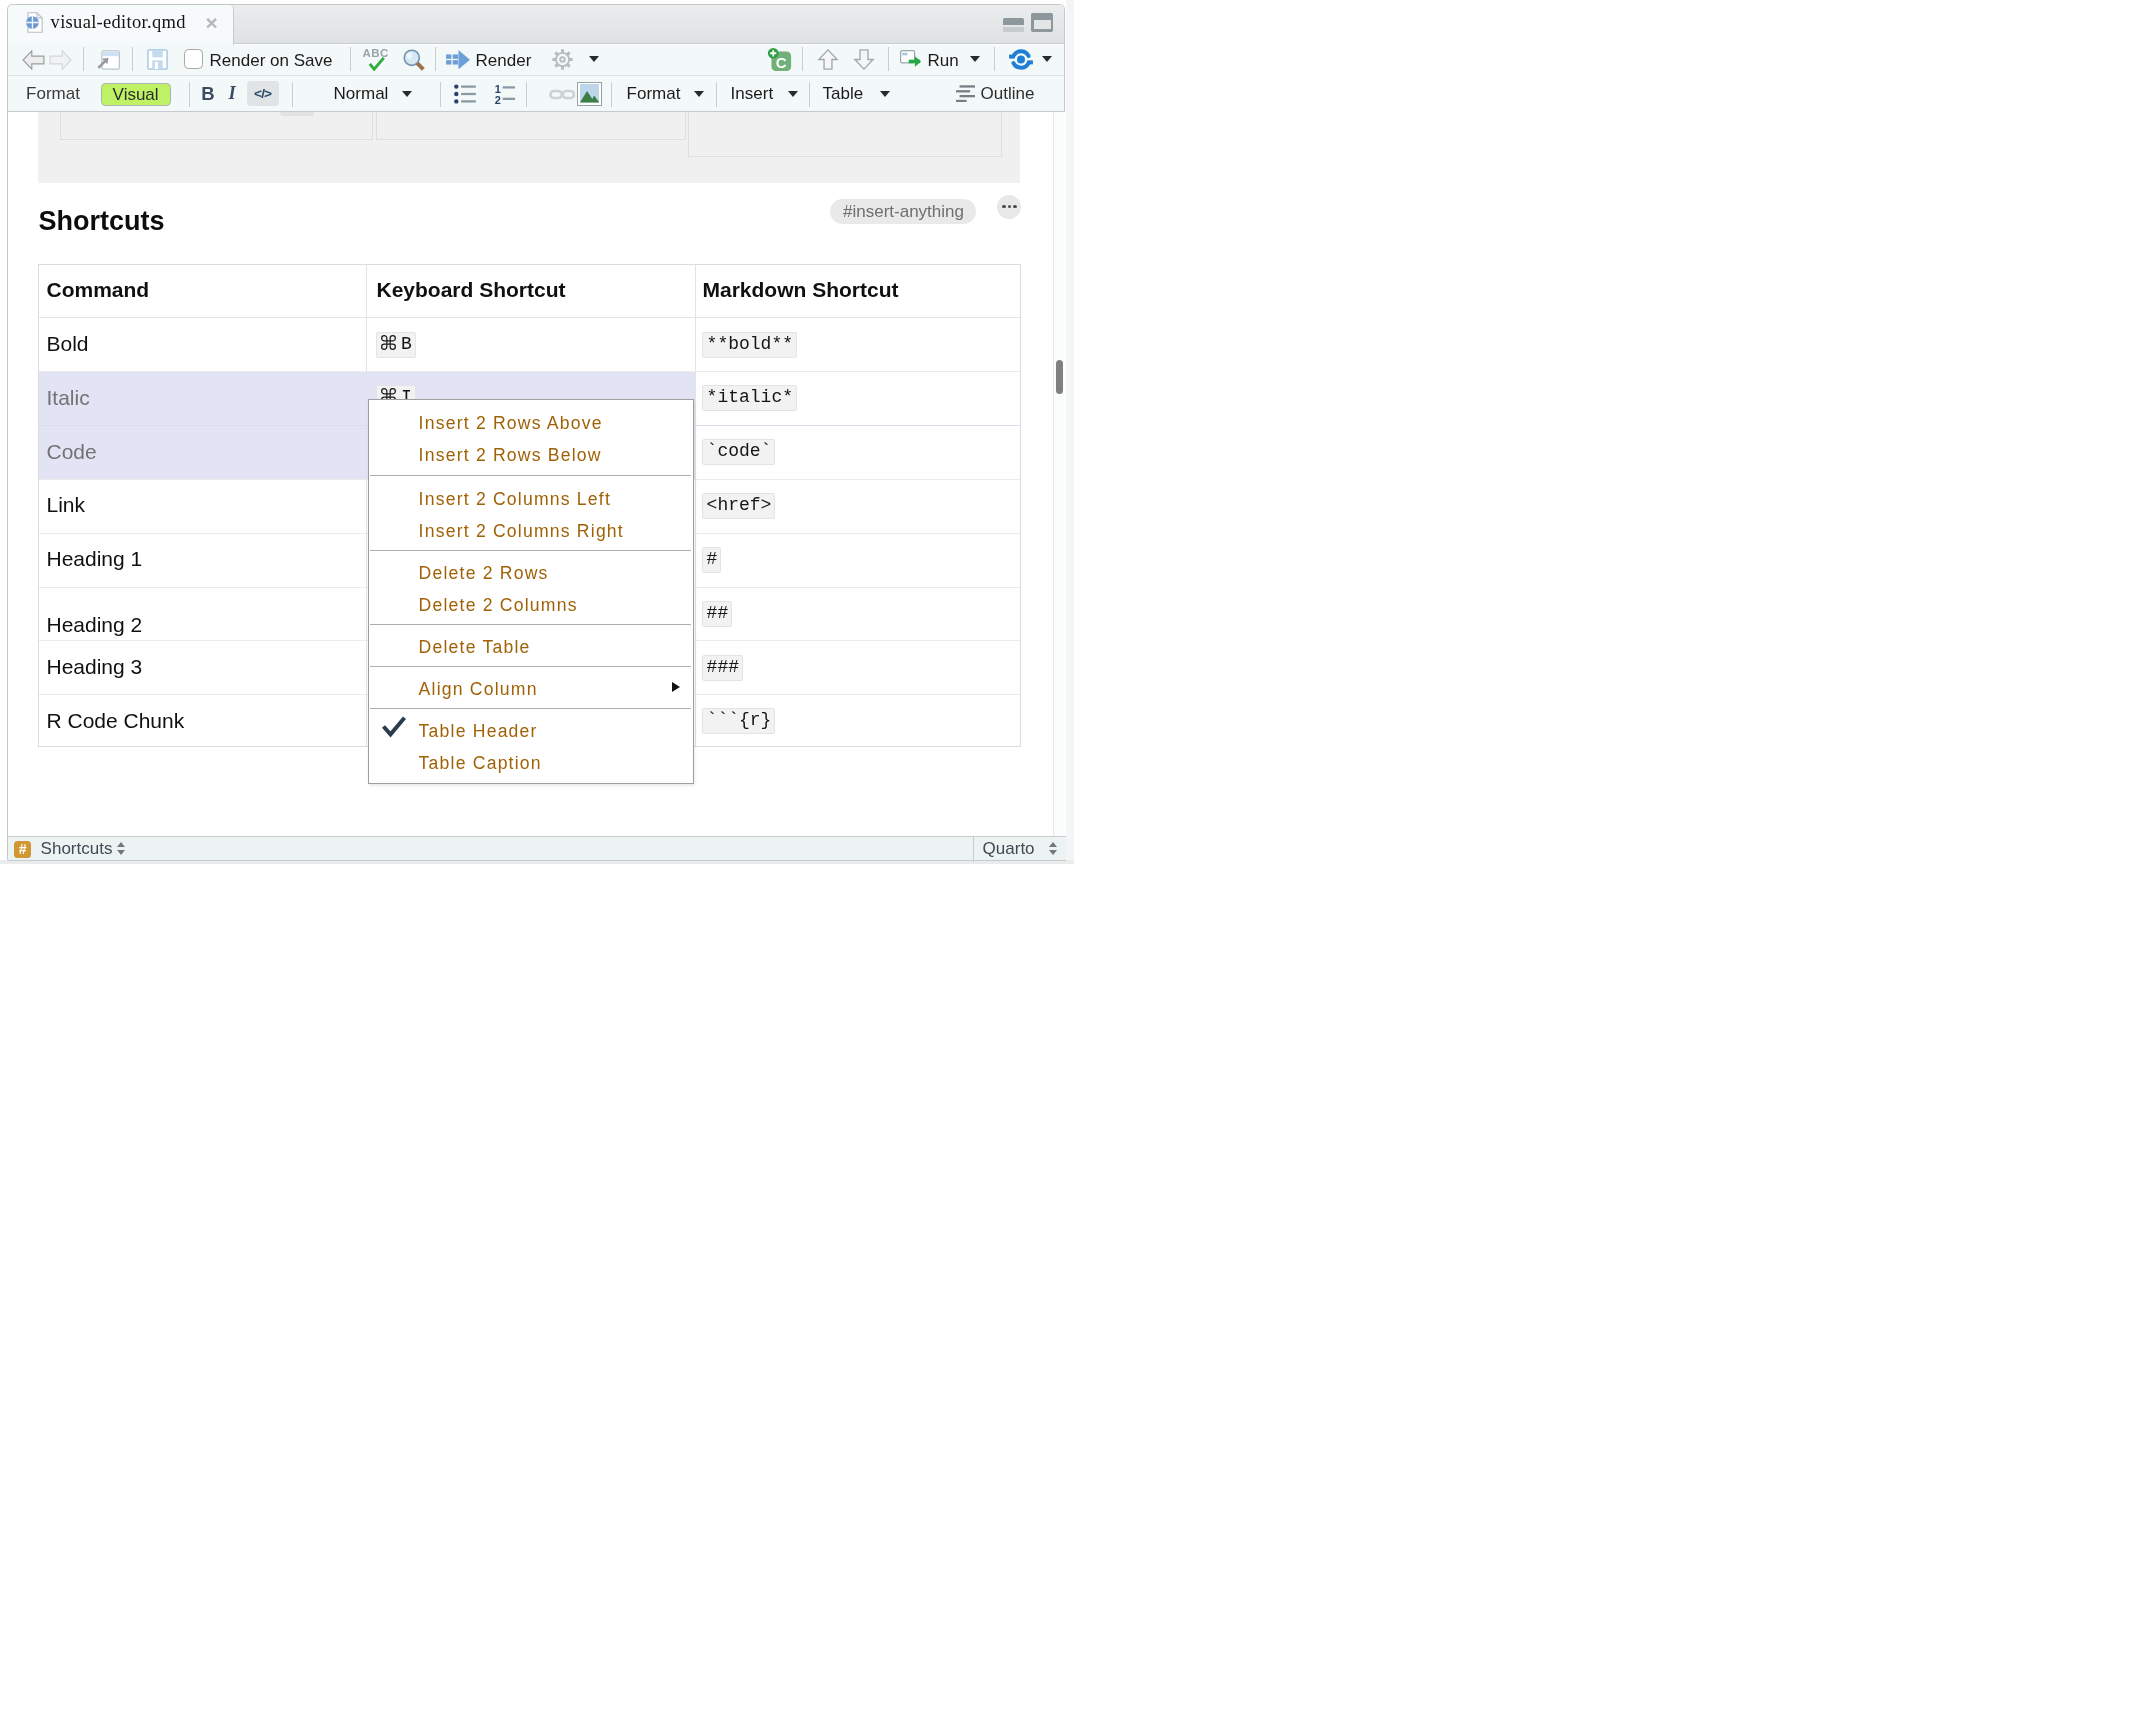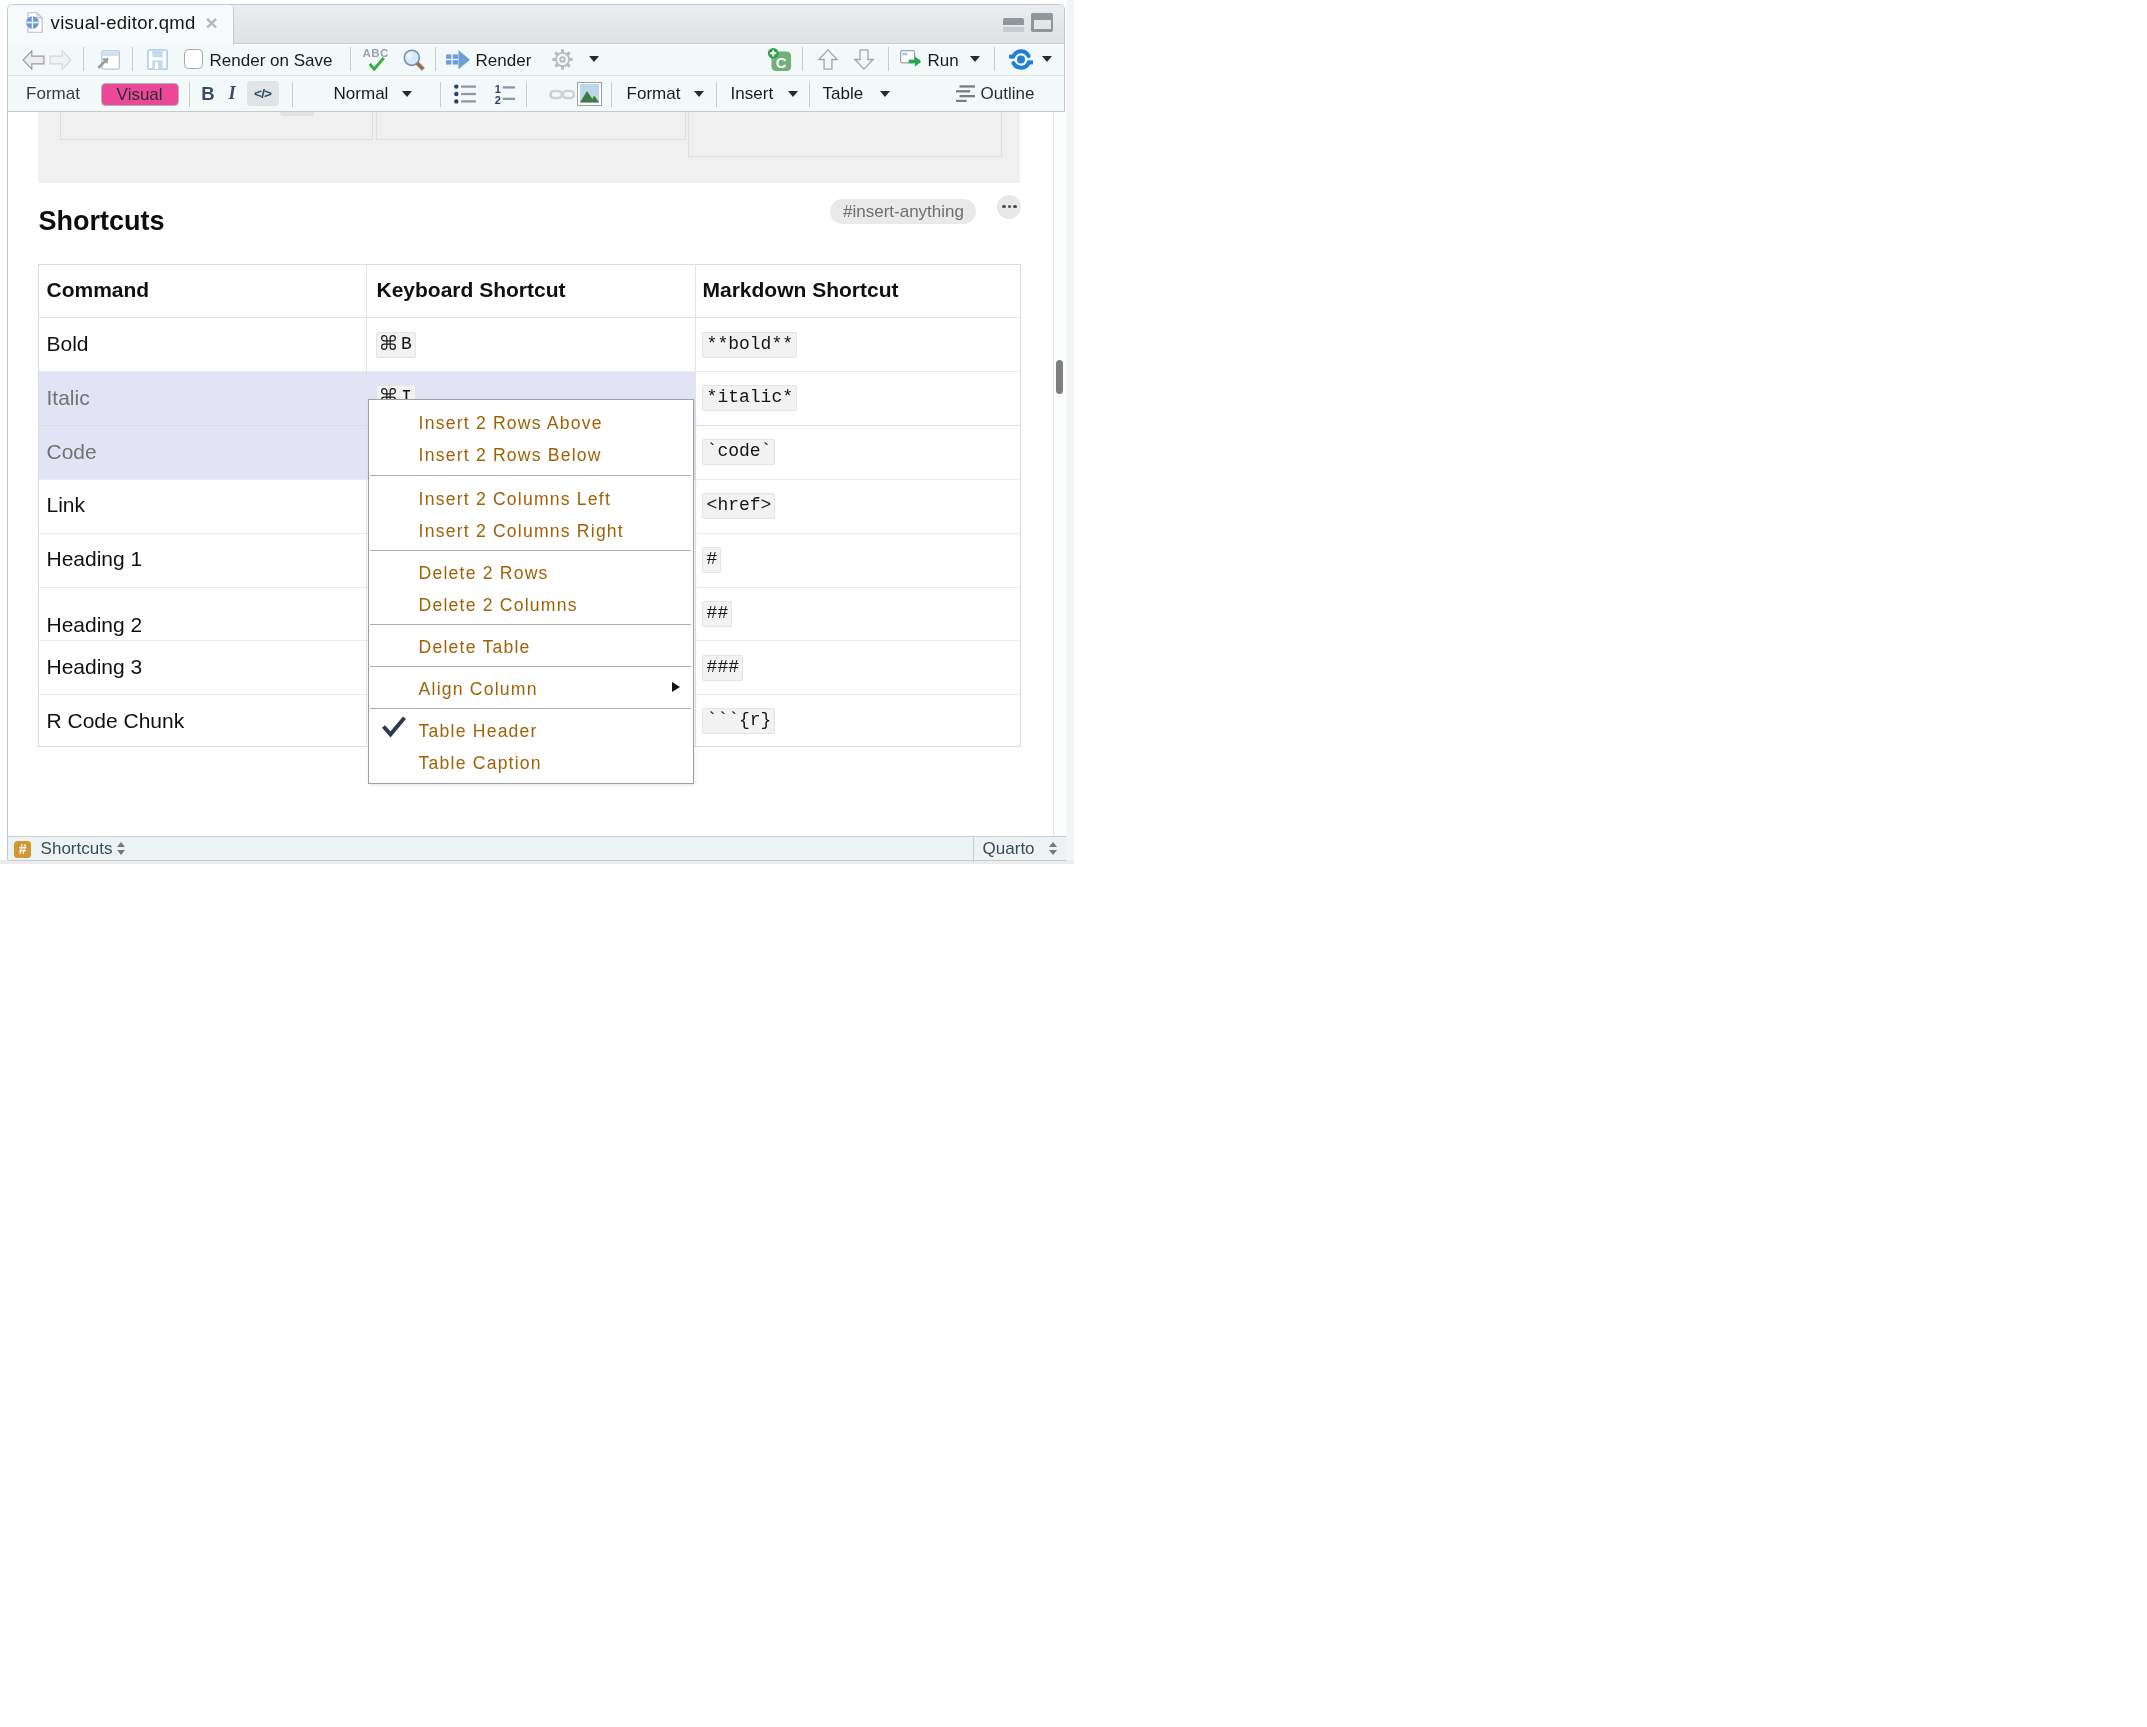--- a/index.html
+++ b/index.html
@@ -7,21 +7,21 @@
   #rightbg { position:absolute; left:1066px; top:0; width:8px; height:864px; background:#f4f5f6; }
   #botbg { position:absolute; left:0; top:860px; width:1074px; height:3.5px; background:#eaecec; }
   #win { position:absolute; left:6.6px; top:3.5px; width:1058px; height:856px; background:#ffffff;
          border:0.9px solid #c3c7c9; border-radius:5.3px 5.3px 0 0; }
   .abs { position:absolute; }
   
   #tabstrip { position:absolute; left:0; top:0; width:100%; height:39px;
     background:linear-gradient(#eaeced,#dfe2e3); border-bottom:0.9px solid #c6cbcd; border-radius:5.3px 5.3px 0 0; }
   #tab { position:absolute; left:0; top:0; width:226px; height:40px; background:#f6fafb;
     border-right:0.9px solid #c6cbcd; border-radius:5.3px 4.4px 0 0; z-index:3; }
-  #tab .fname { position:absolute; left:43px; top:7px; font-size:18.5px; letter-spacing:0.3px; color:#141414; }
+  #tab .fname { position:absolute; left:43px; top:7px; font-size:18.5px; letter-spacing:0.3px; color:#141414;font-family:Liberation Serif, serif; }
   #tab .closex { position:absolute; left:198px; top:6.2px; font-size:21px; color:#b3b7ba; font-weight:bold; }
   .winbtn1 { position:absolute; left:995px; top:13.2px; width:21px; height:7px; background:#8e979b; border-radius:1.8px 1.8px 0 0; }
   .winbtn1b { position:absolute; left:995px; top:22px; width:21px; height:5.3px; background:#c6cccd; border-radius:0 0 0.9px 0.9px; }
   .winbtn2 { position:absolute; left:1023px; top:8px; width:22px; height:19.4px; background:#8e979b; border-radius:1.8px; }
   .winbtn2b { position:absolute; left:1026px; top:15px; width:17px; height:9.7px; background:#e3e6e7; }
   
   #tb1 { position:absolute; left:0; top:40px; width:100%; height:40px; background:#f3f8f9; }
   #tb2 { position:absolute; left:0; top:70px; width:100%; height:37px; background:#f3f8f9;
          border-top:0.9px solid #e0e4e5; border-bottom:0.9px solid #c6cbcd; }
   .sep1 { position:absolute; top:2.6px; width:0.9px; height:24px; background:#c9cdcf; }
@@ -173,21 +173,21 @@
       <path d="M5 9 a9.5 9.5 0 0 1 17 0" stroke="#1f7fd4" stroke-width="4.5" fill="none" stroke-linecap="round"></path>
       <path d="M22 17 a9.5 9.5 0 0 1 -17 0" stroke="#1f7fd4" stroke-width="4.5" fill="none" stroke-linecap="round"></path>
       <rect x="0" y="7.5" width="6.5" height="4.5" fill="#1f7fd4"></rect>
       <rect x="20.5" y="14" width="6.5" height="4.5" fill="#1f7fd4"></rect>
     </svg>
     <div class="caret" style="left:1034px;top:11.5px;border-top-color:#2a2a2a"></div>
   </div>
 
   <div id="tb2">
     <span class="tbtxt" style="left:18.5px;top:8.8px;color:#3a3a3a">Format</span>
-    <div class="abs" style="left:93px;top:7px;width:78px;height:23px;background:#ec4899;border:0.9px solid #aeb4b6;border-radius:4.4px;text-align:center;font-size:17px;color:#2d2d2d;line-height:22px">Visual</div>
+    <div class="abs" style="left:93px;top:7px;width:70px;height:23px;background:#bef264;border:0.9px solid #aeb4b6;border-radius:4.4px;text-align:center;font-size:17px;color:#2d2d2d;line-height:22px">Visual</div>
     <div class="sep2" style="left:181px"></div>
     <span class="abs" style="left:187px;top:7px;width:26.5px;font-size:18.5px;font-weight:bold;color:#3c4c60;text-align:center">B</span>
     <span class="abs" style="left:213px;top:7px;width:23px;font-size:18.5px;font-style:italic;font-weight:bold;color:#3c4c60;text-align:center;font-family:'Liberation Serif',serif">I</span>
     <div class="abs" style="left:239px;top:5.3px;width:32px;height:25.6px;background:#e0e4e6;border-radius:3.5px;text-align:center;font-size:13.7px;font-weight:bold;color:#2c4a68;line-height:25.6px;letter-spacing:-0.9px">&lt;/&gt;</div>
     <div class="sep2" style="left:284px"></div>
     <span class="tbtxt" style="left:326px;top:8.8px">Normal</span>
     <div class="caret" style="left:394px;top:15px;border-top-color:#2a2a2a"></div>
     <div class="sep2" style="left:432px"></div>
     <svg class="abs" style="left:446px;top:8px" width="22" height="20" viewBox="0 0 25 23">
       <g fill="#2c3e6b">

